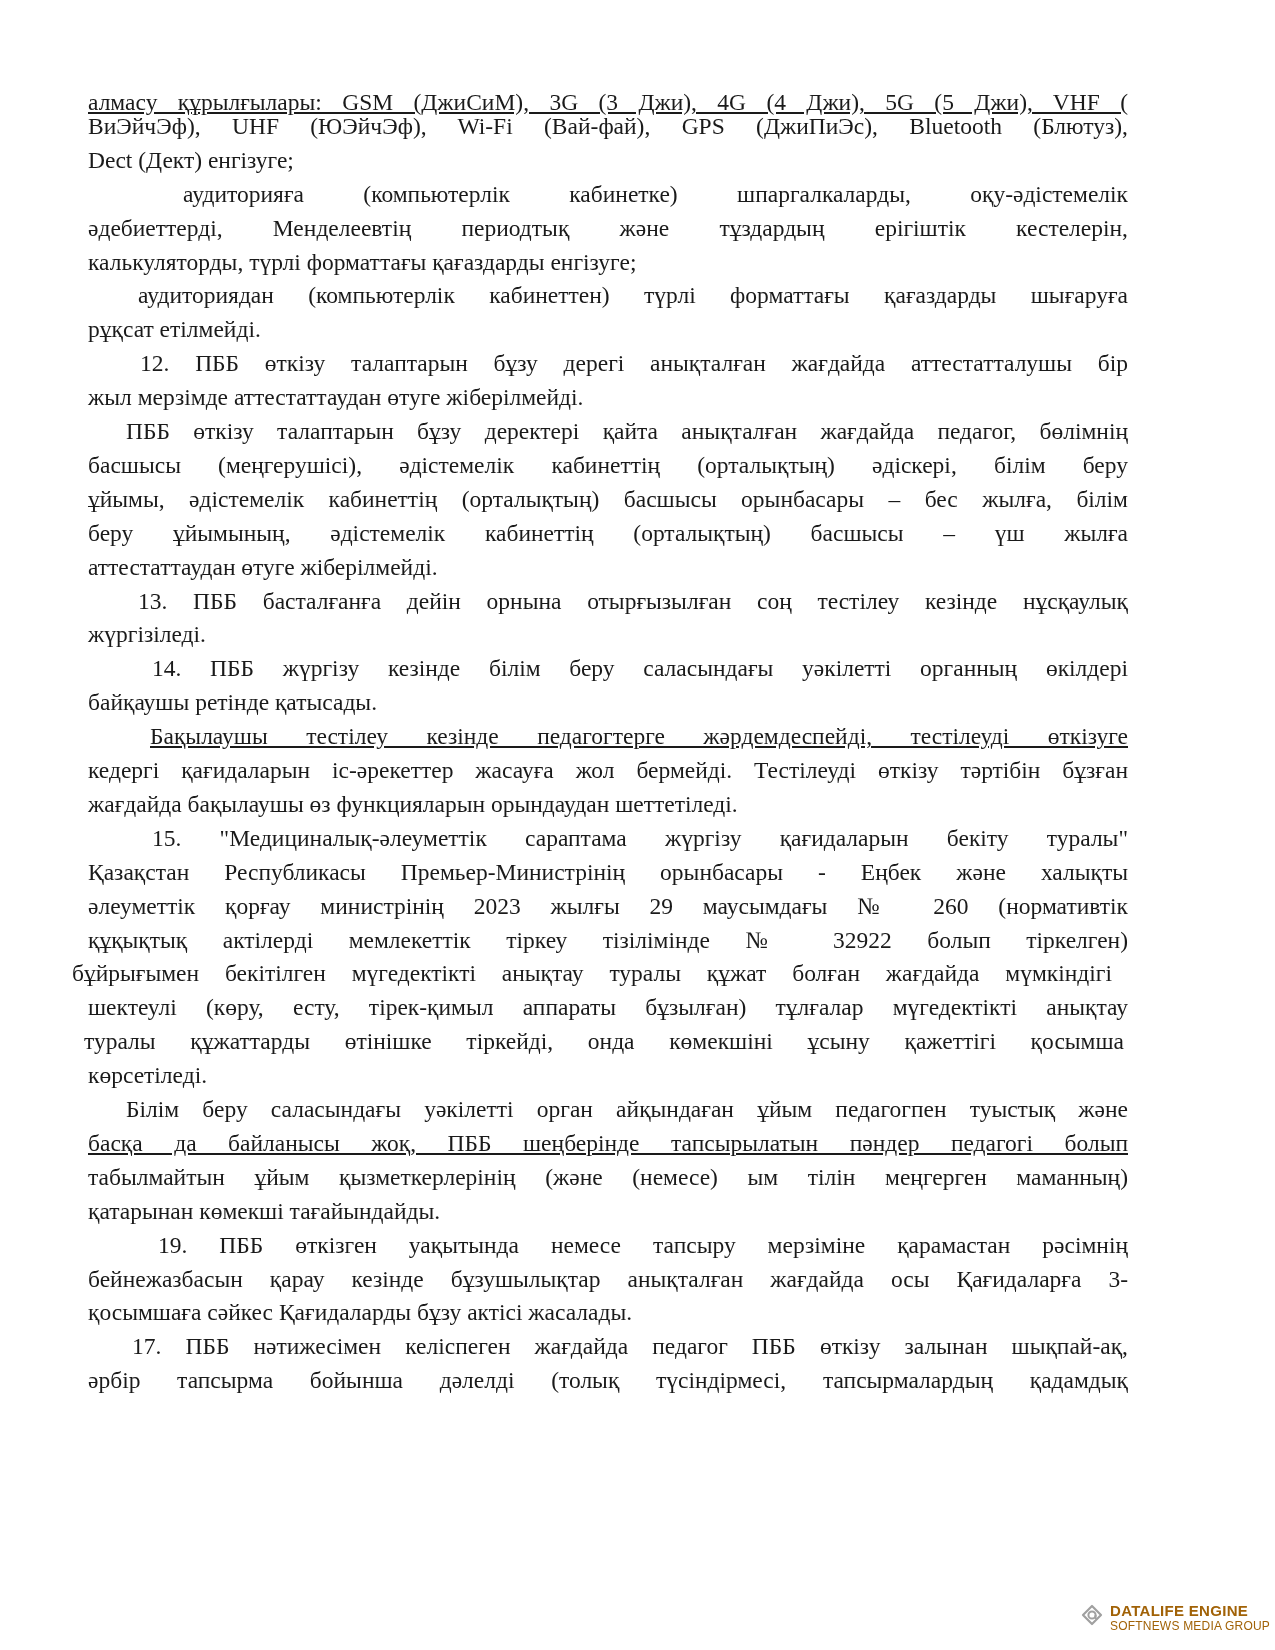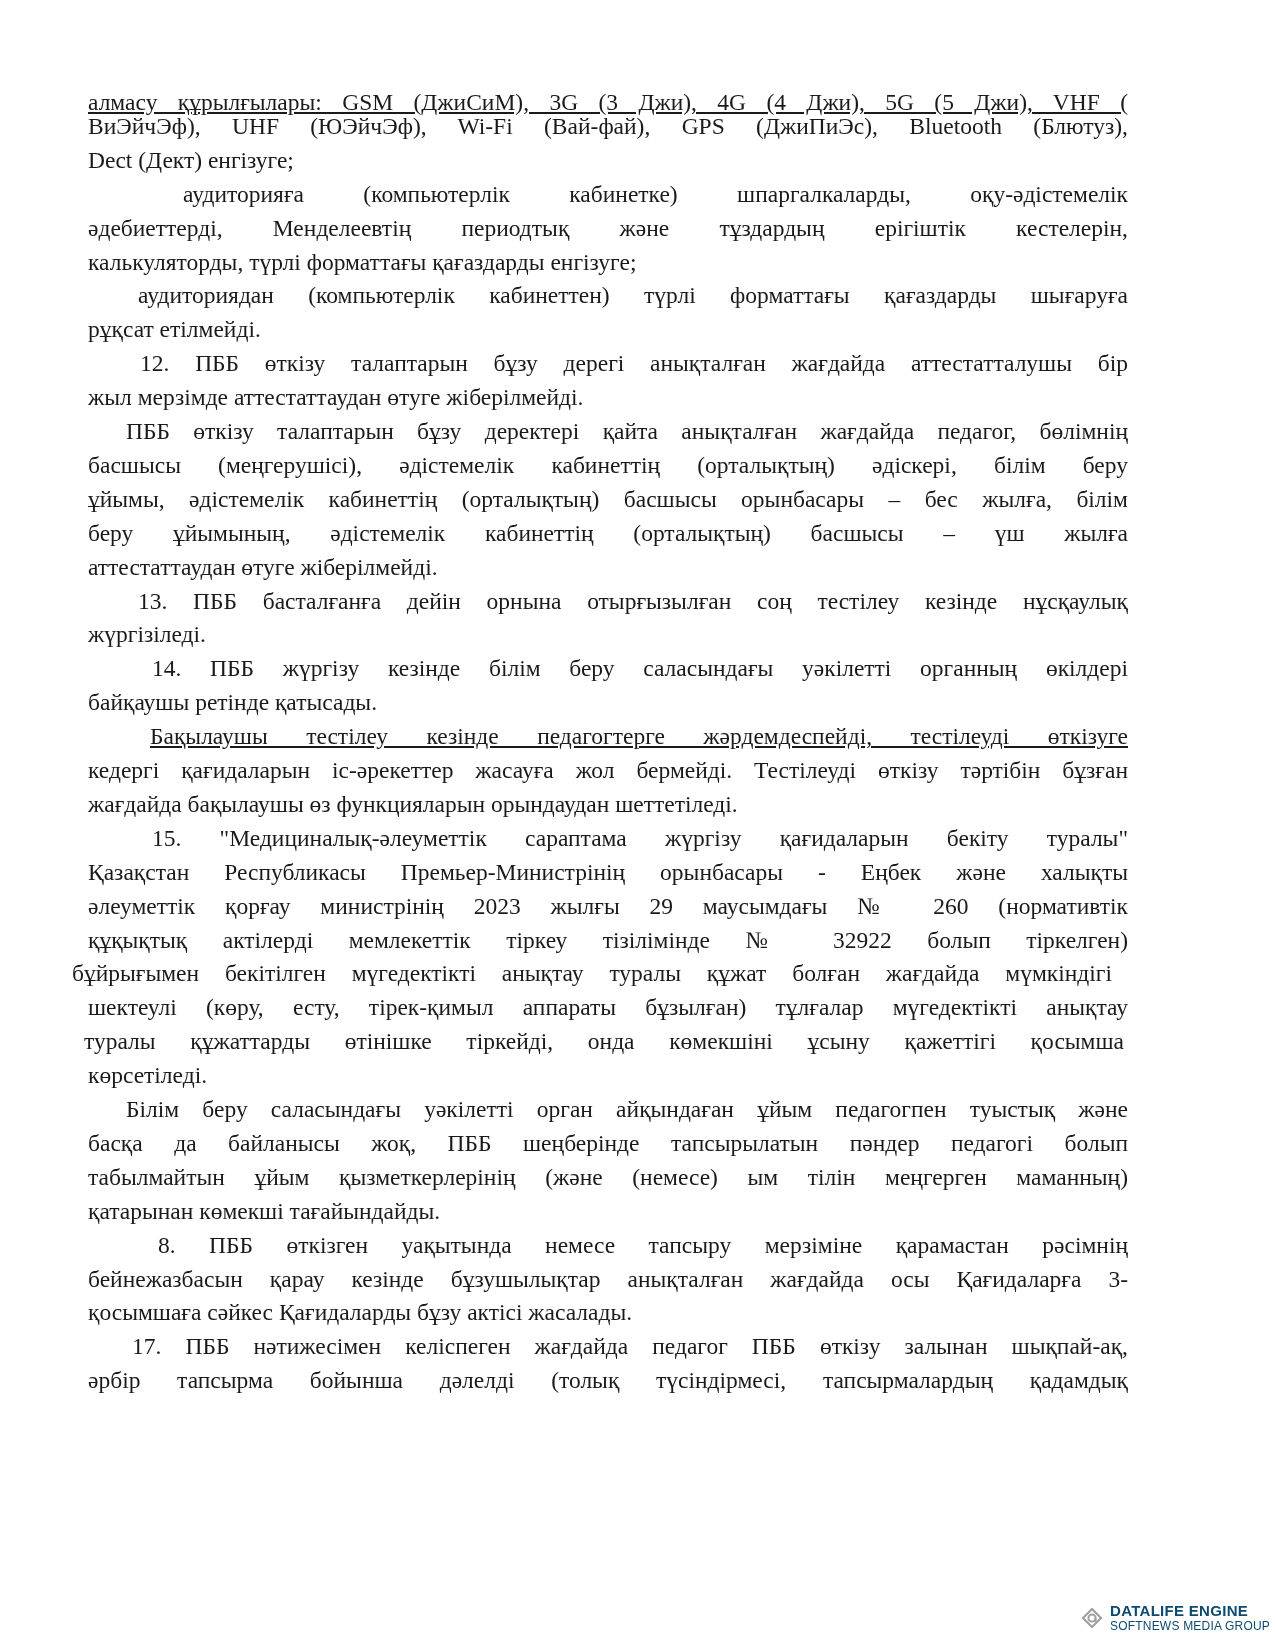--- a/index.html
+++ b/index.html
@@ -17,22 +17,22 @@
       white-space: nowrap;
       line-height: 30px;
       height: 30px;
     }
     .line.justify {
       text-align: justify;
       text-align-last: justify;
     }
     .watermark {
       position: absolute; left: 1080px; top: 1603px;
-      display: flex; align-items: center; gap: 6px;
-      color: #0c4a6e;
+      display: flex; align-items: flex-start; gap: 6px;
+      color: #a16207;
       font-family: "Liberation Sans", "DejaVu Sans", sans-serif;
     }
     .wm-logo { width: 24px; height: 24px; }
     .wm-text { display: flex; flex-direction: column; line-height: 1; }
     .wm-title { font-weight: bold; font-size: 15px; letter-spacing: 0.3px; }
     .wm-sub { font-size: 12px; letter-spacing: 0.2px; margin-top: 2px; }
   </style>
 </head>
 <body>
 
@@ -62,24 +62,24 @@
       <div class="line" style="top: 788.9px; left: 88px; width: 1040px;">жағдайда бақылаушы өз функцияларын орындаудан шеттетіледі.</div>
       <div class="line justify" style="top: 822.8px; left: 152px; width: 976px; white-space: normal;">15. "Медициналық-әлеуметтік сараптама жүргізу қағидаларын бекіту туралы"</div>
       <div class="line justify" style="top: 856.7px; left: 88px; width: 1040px; white-space: normal;">Қазақстан Республикасы Премьер-Министрінің орынбасары - Еңбек және халықты</div>
       <div class="line justify" style="top: 890.6px; left: 88px; width: 1040px; white-space: normal;">әлеуметтік қорғау министрінің 2023 жылғы 29 маусымдағы № 260 (нормативтік</div>
       <div class="line justify" style="top: 924.5px; left: 88px; width: 1040px; white-space: normal;">құқықтық актілерді мемлекеттік тіркеу тізілімінде № 32922 болып тіркелген)</div>
       <div class="line justify" style="top: 958.4px; left: 72px; width: 1040px; white-space: normal;">бұйрығымен бекітілген мүгедектікті анықтау туралы құжат болған жағдайда мүмкіндігі</div>
       <div class="line justify" style="top: 992.3px; left: 88px; width: 1040px; white-space: normal;">шектеулі (көру, есту, тірек-қимыл аппараты бұзылған) тұлғалар мүгедектікті анықтау</div>
       <div class="line justify" style="top: 1026.2px; left: 84px; width: 1040px; white-space: normal;">туралы құжаттарды өтінішке тіркейді, онда көмекшіні ұсыну қажеттігі қосымша</div>
       <div class="line" style="top: 1060.1px; left: 88px; width: 1040px;">көрсетіледі.</div>
       <div class="line justify" style="top: 1094px; left: 126px; width: 1002px; white-space: normal;">Білім беру саласындағы уәкілетті орган айқындаған ұйым педагогпен туыстық және</div>
-      <div class="line justify" style="top: 1127.9px; left: 88px; width: 1040px; white-space: normal;">басқа да байланысы жоқ, ПББ шеңберінде тапсырылатын пәндер педагогі болып</div>
+      <div class="line justify" style="top: 1127.9px; left: 88px; width: 1040px; white-space: normal; text-decoration: underline;">басқа да байланысы жоқ, ПББ шеңберінде тапсырылатын пәндер педагогі болып</div>
       <div class="line justify" style="top: 1161.8px; left: 88px; width: 1040px; white-space: normal;">табылмайтын ұйым қызметкерлерінің (және (немесе) ым тілін меңгерген маманның)</div>
       <div class="line" style="top: 1195.7px; left: 88px; width: 1040px;">қатарынан көмекші тағайындайды.</div>
-      <div class="line justify" style="top: 1229.6px; left: 158px; width: 970px; white-space: normal;">8. ПББ өткізген уақытында немесе тапсыру мерзіміне қарамастан рәсімнің</div>
+      <div class="line justify" style="top: 1229.6px; left: 158px; width: 970px; white-space: normal;">19. ПББ өткізген уақытында немесе тапсыру мерзіміне қарамастан рәсімнің</div>
       <div class="line justify" style="top: 1263.5px; left: 88px; width: 1040px; white-space: normal;">бейнежазбасын қарау кезінде бұзушылықтар анықталған жағдайда осы Қағидаларға 3-</div>
       <div class="line" style="top: 1297.4px; left: 88px; width: 1040px;">қосымшаға сәйкес Қағидаларды бұзу актісі жасалады.</div>
       <div class="line justify" style="top: 1331.3px; left: 132px; width: 996px; white-space: normal;">17. ПББ нәтижесімен келіспеген жағдайда педагог ПББ өткізу залынан шықпай-ақ,</div>
       <div class="line justify" style="top: 1365.2px; left: 88px; width: 1040px; white-space: normal;">әрбір тапсырма бойынша дәлелді (толық түсіндірмесі, тапсырмалардың қадамдық</div>
     </div>
 
   <div class="watermark">
     <svg class="wm-logo" viewBox="0 0 24 24">
       <path d="M12 3 L21 12 L12 21 L3 12 Z" fill="none" stroke="#a0a0a0" stroke-width="2.2" stroke-linejoin="round"></path>
       <circle cx="12" cy="12" r="3.6" fill="none" stroke="#a0a0a0" stroke-width="2"></circle>

